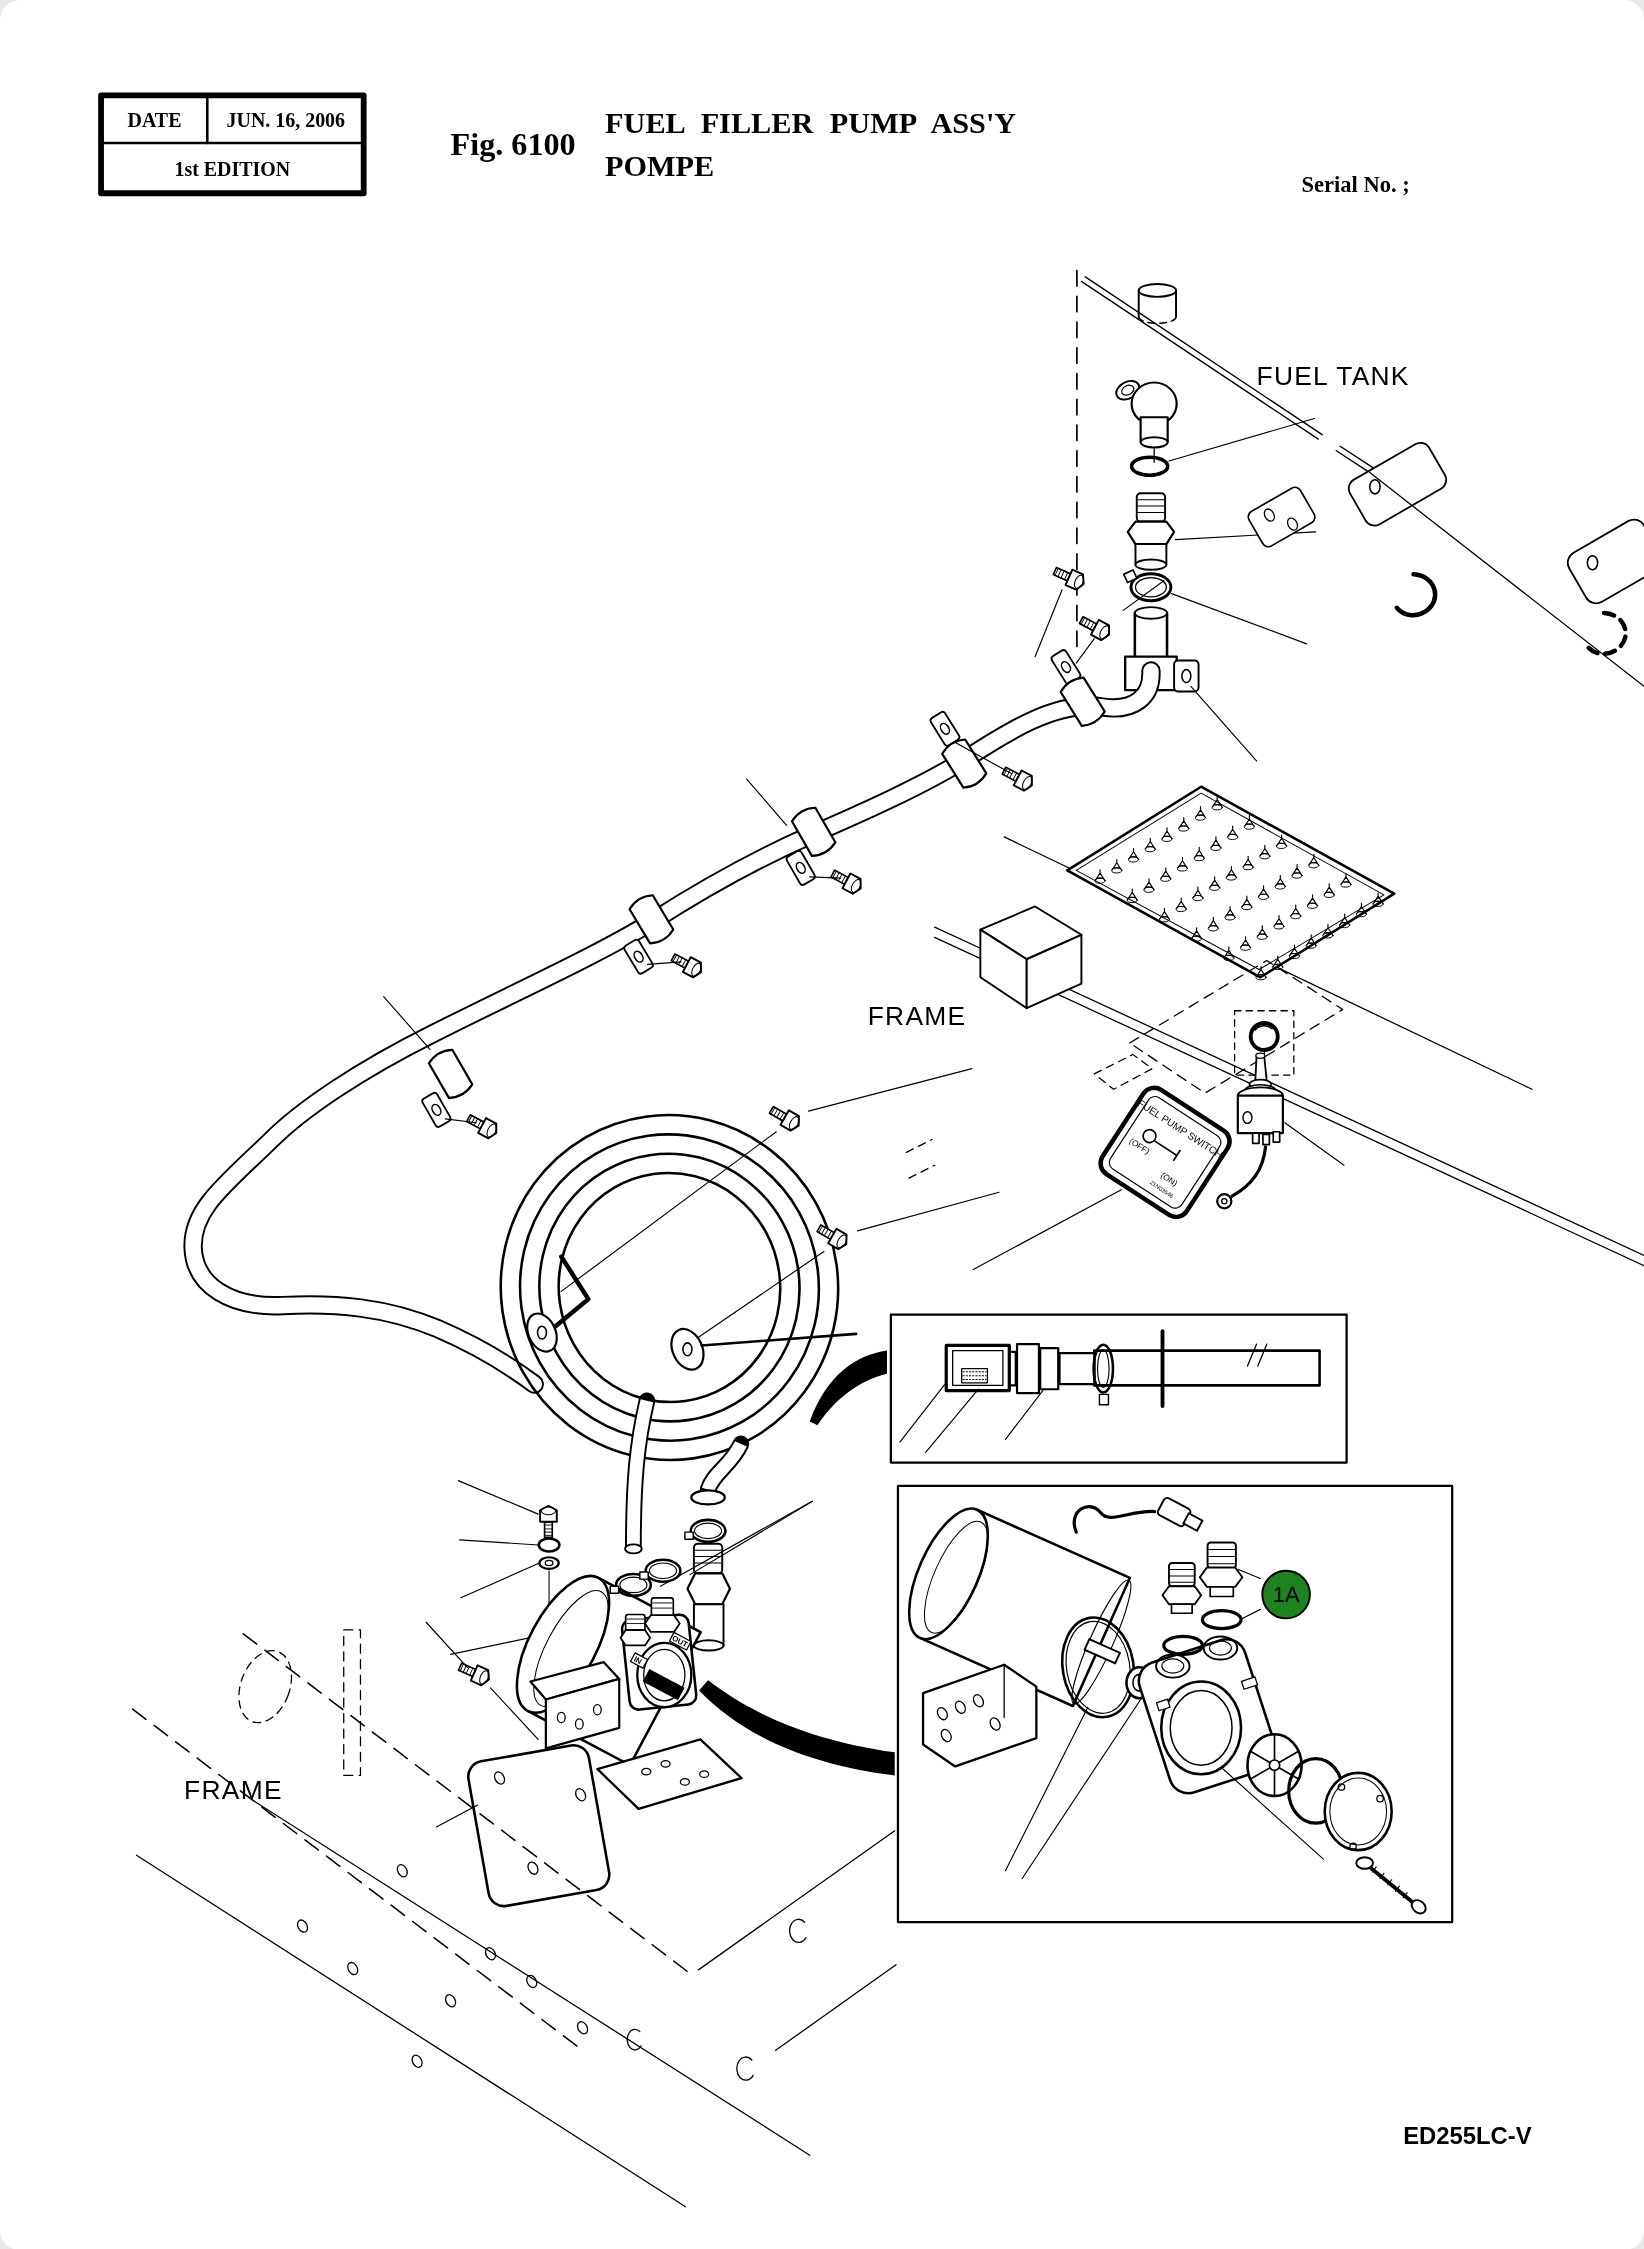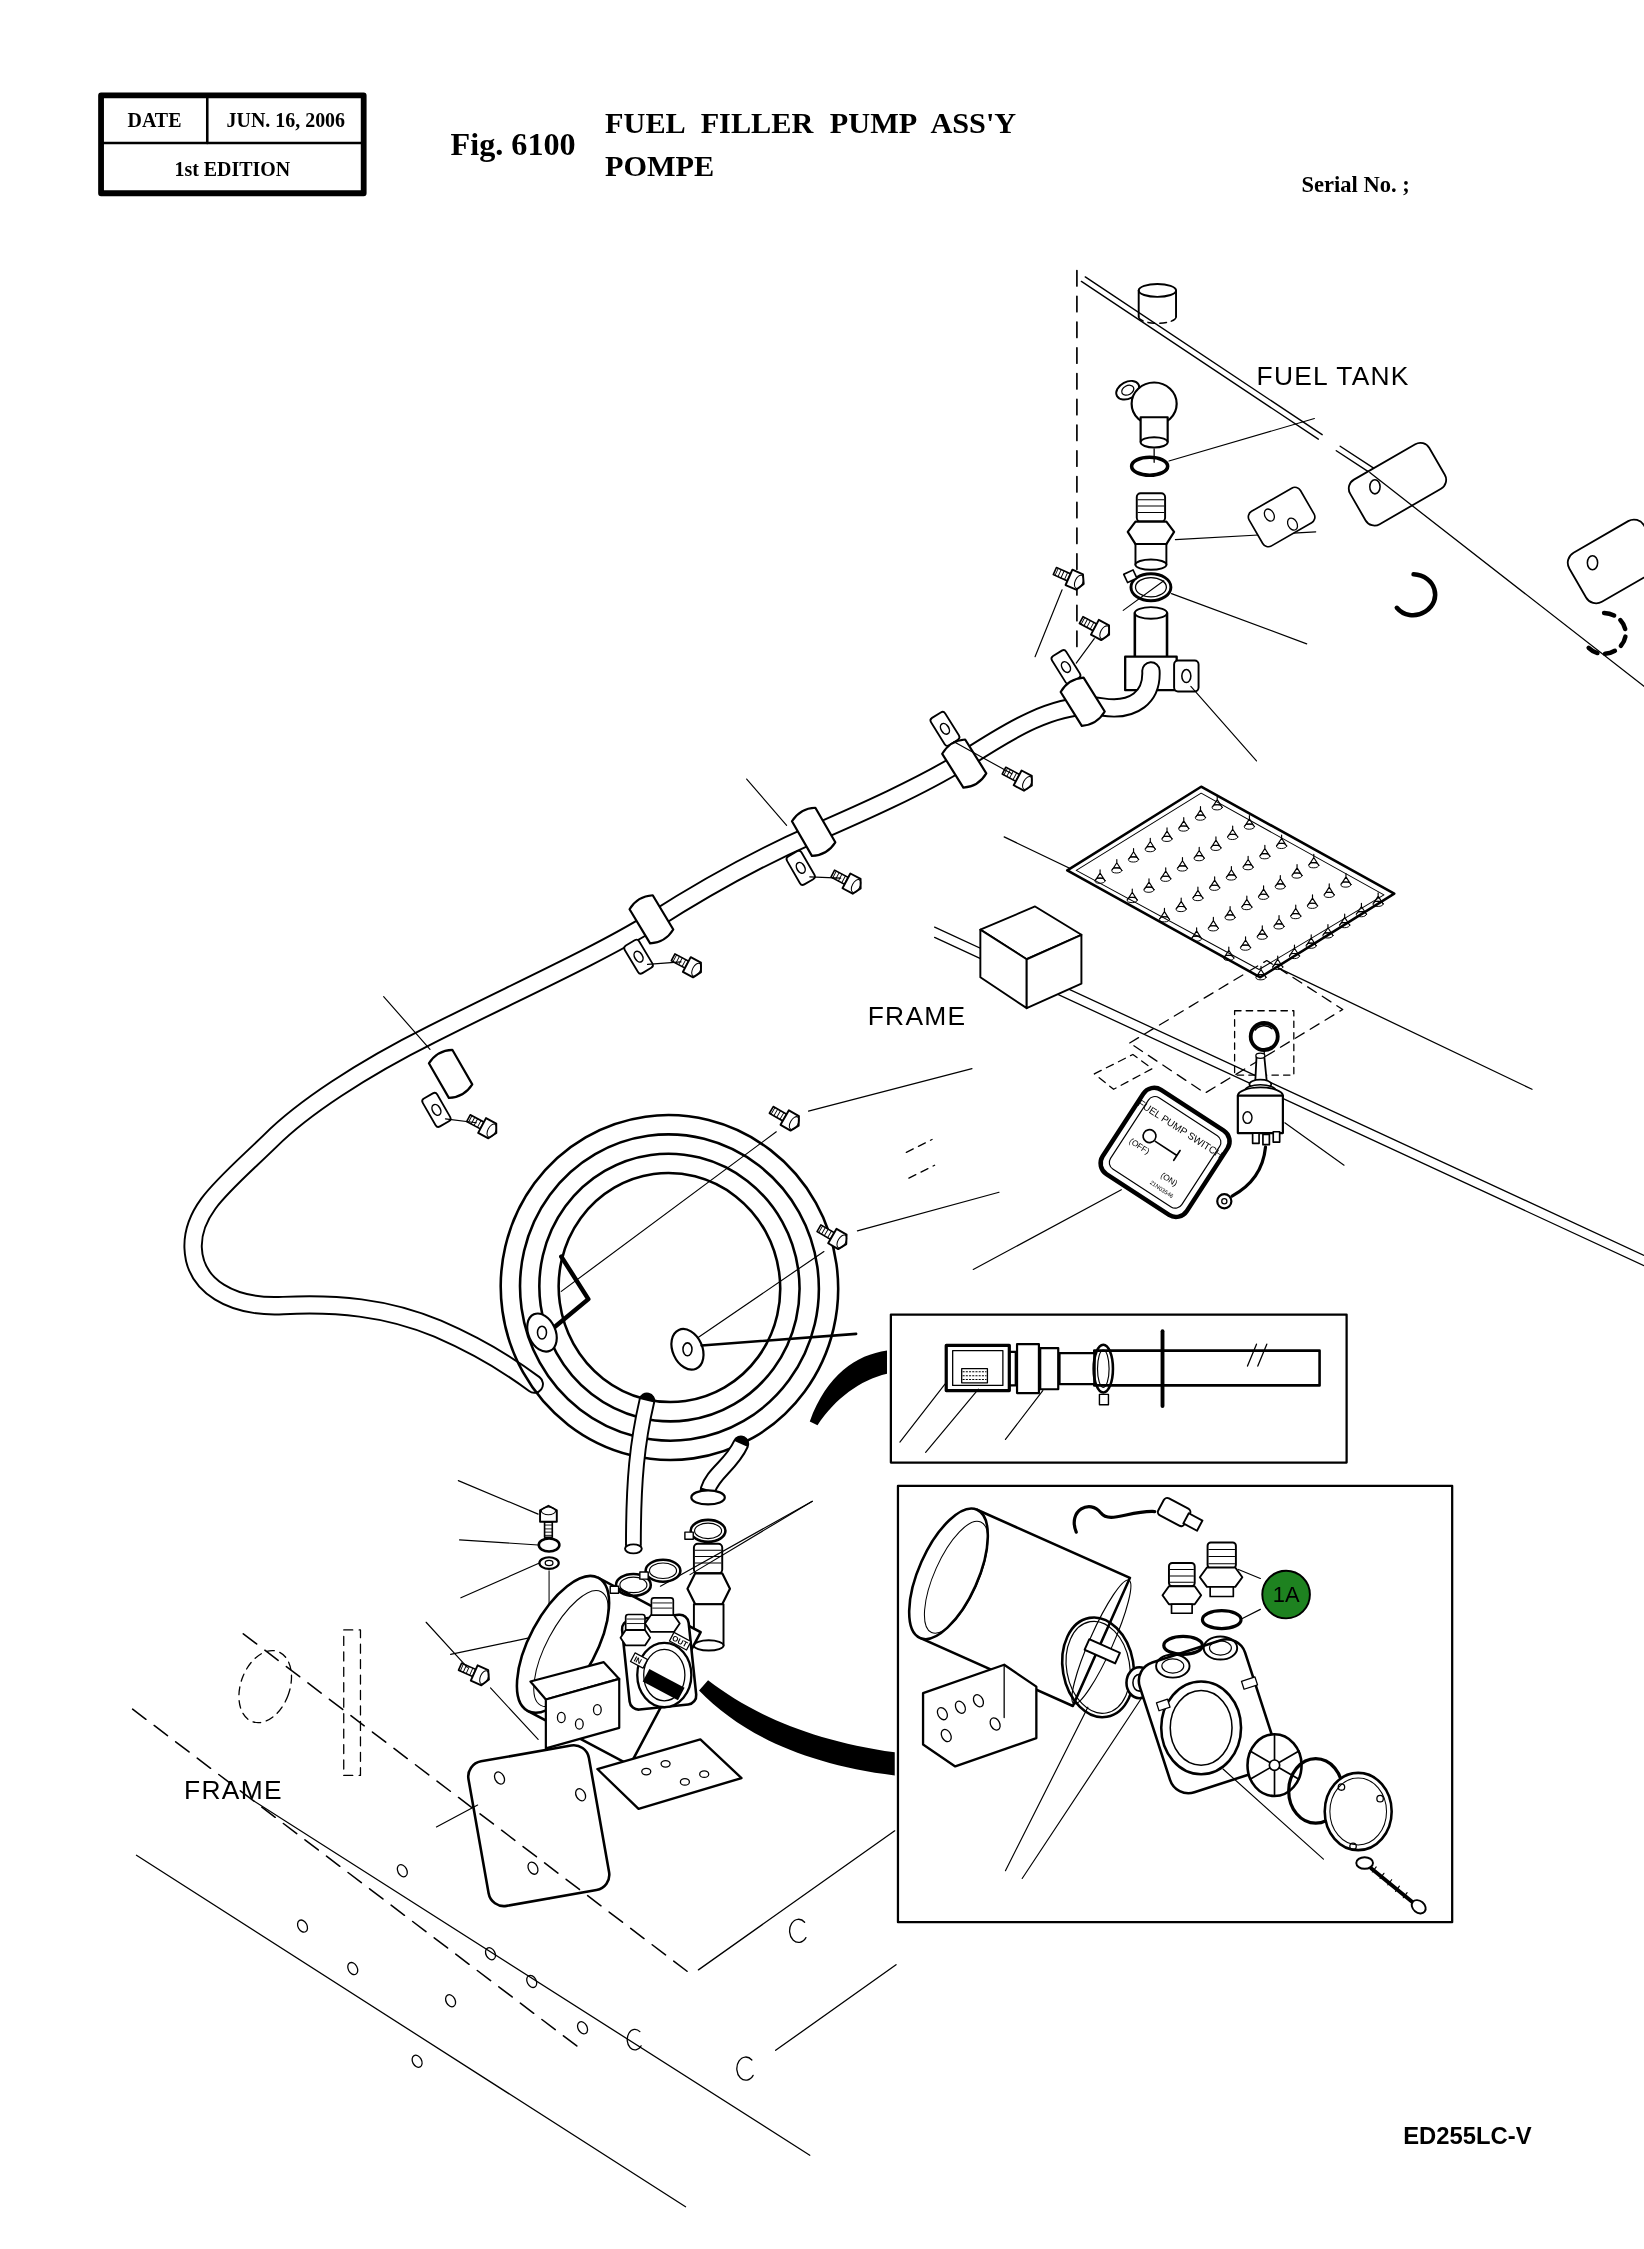--- a/index.html
+++ b/index.html
@@ -1,16 +1,16 @@
 <!DOCTYPE html>
 <html style="font-size:10.3px"><head>
 <meta charset="utf-8">
 <style>
   html,body{margin:0;padding:0;background:#e8e8e8;}
-  #page{position:relative;width:1644px;height:2250px;background:#fff;overflow:hidden;}
+  #page{position:relative;width:1644px;height:2250px;background:#fff;overflow:hidden;border-radius:20px;}
   svg{position:absolute;left:0;top:0;}
   svg *{vector-effect:none;}
   .ln{stroke:#000;fill:none;stroke-linecap:round;stroke-linejoin:round;}
   .fw{stroke:#000;fill:#fff;stroke-linejoin:round;}
   .fb{fill:#000;stroke:none;}
   .serifB{font-family:"Liberation Serif","DejaVu Serif",serif;font-weight:bold;fill:#000;}
   .sans{font-family:"Liberation Sans","DejaVu Sans",sans-serif;fill:#000;}
   .sansB{font-family:"Liberation Sans","DejaVu Sans",sans-serif;font-weight:bold;fill:#000;}
   text{white-space:pre;}
 </style>

